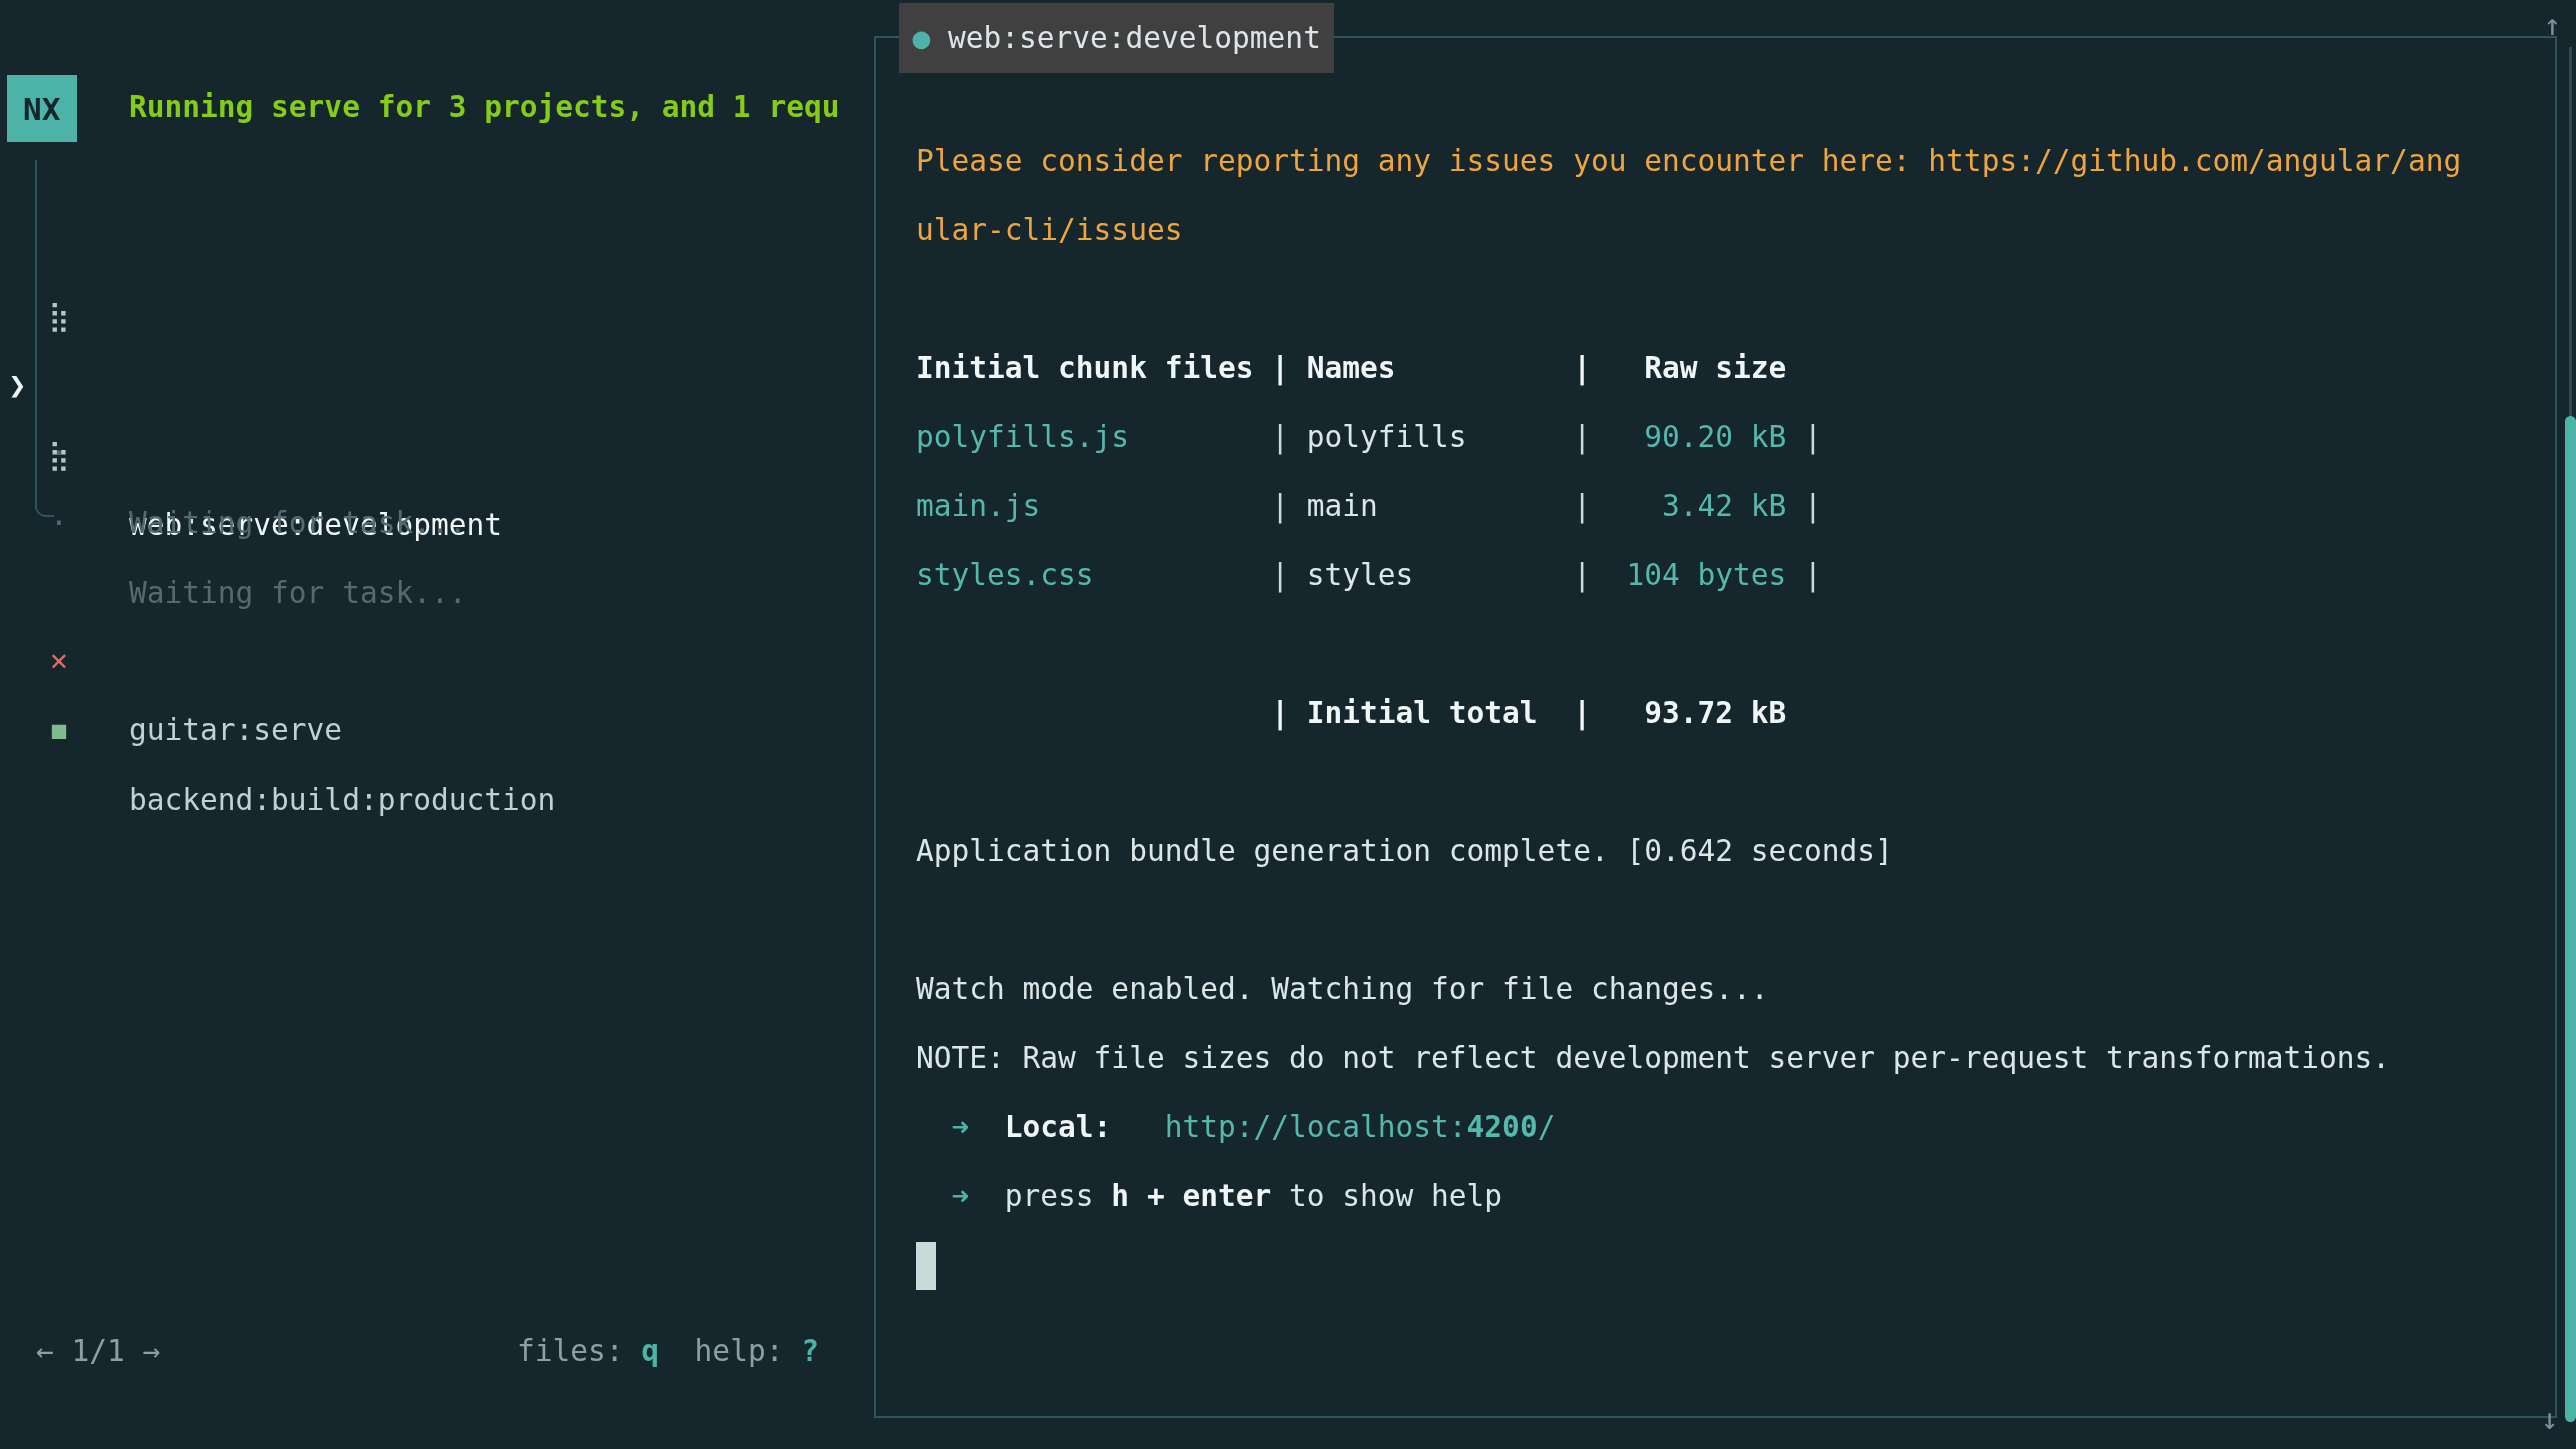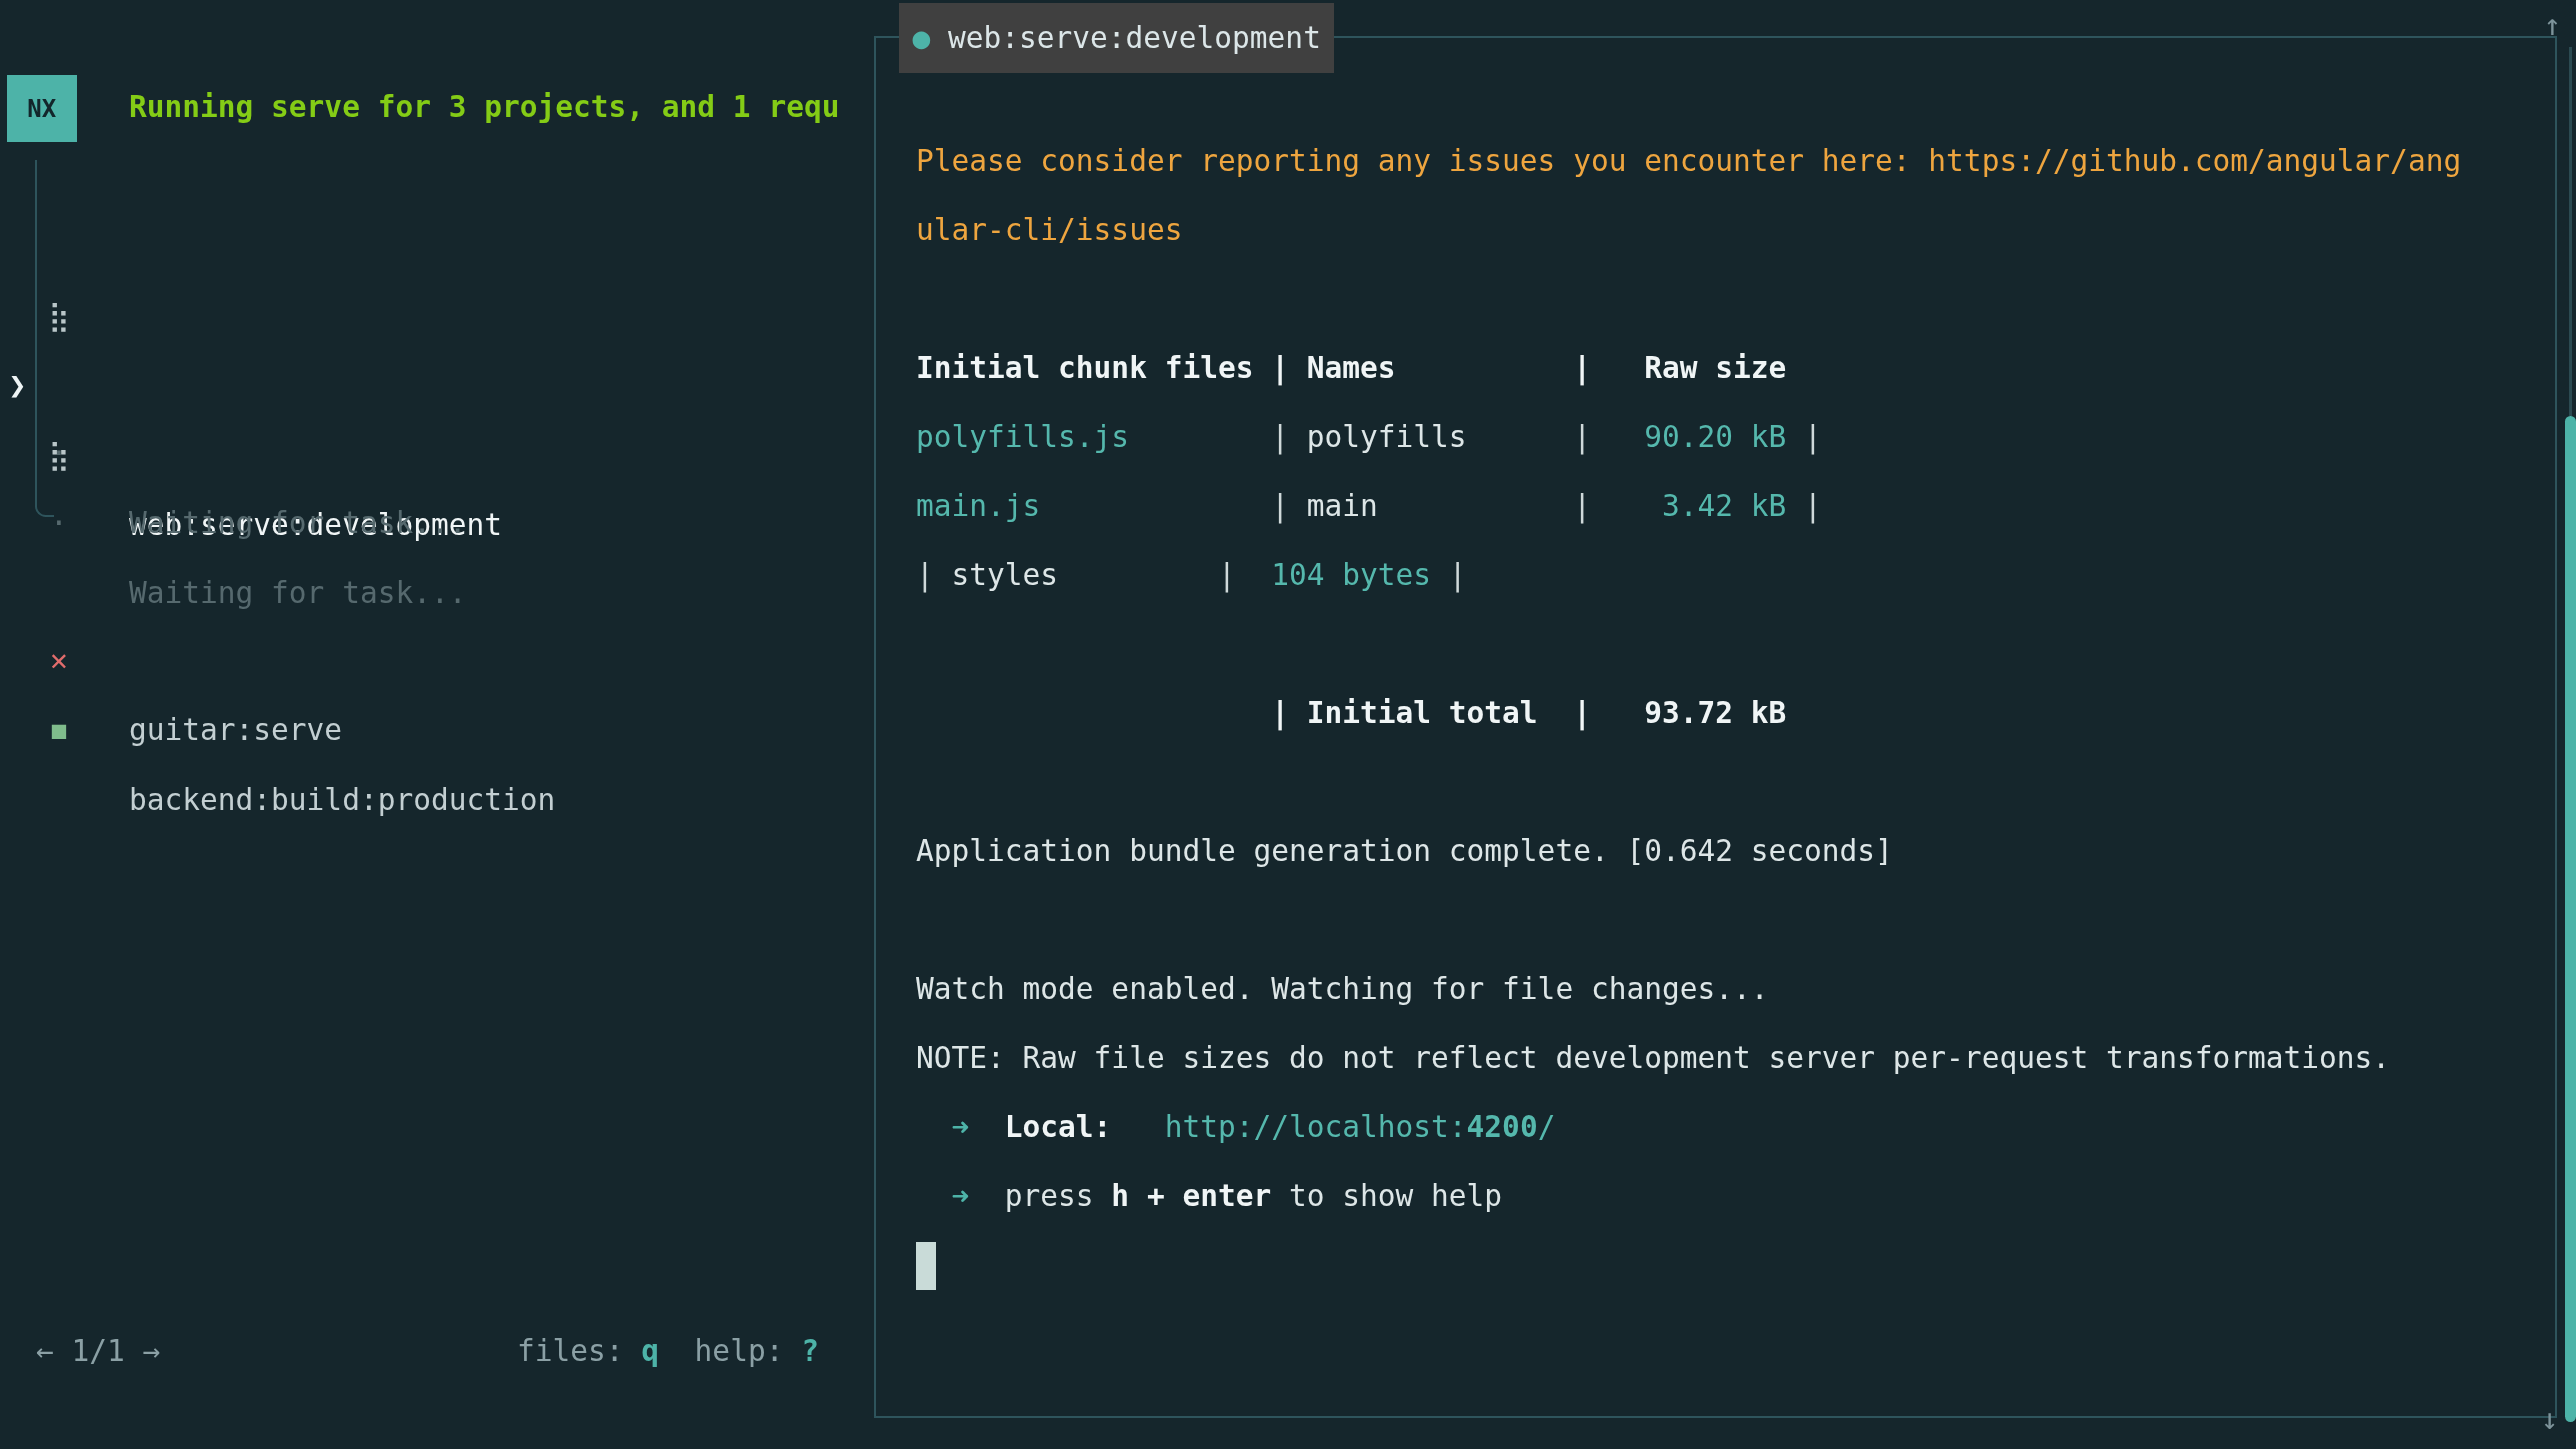--- a/index.html
+++ b/index.html
@@ -11,21 +11,21 @@
     color: #dde6e7;
     overflow: hidden;
     position: relative;
   }
   .row { position: absolute; left: 0; height: 70px; line-height: 70px; white-space: pre; width: 872px; }
 
   
   .nx-badge {
     position: absolute; left: 6.7px; top: 75px; width: 70px; height: 67px;
     background: #4db3a8; color: #13262b; font-weight: 700;
-    display: flex; align-items: center; justify-content: center; font-size: 24px;
+    display: flex; align-items: center; justify-content: center; font-size: 31px;
   }
   .side-title {
     position: absolute; left: 129px; top: 72px; height: 70px; line-height: 70px;
     width: 735px; overflow: hidden; white-space: nowrap;
     font-weight: 700; color: #84cc16;
   }
   .tree-guide {
     position: absolute; left: 35px; top: 160px; width: 19px; height: 357px;
     border-left: 2px solid #2e545c; border-bottom: 2px solid #2e545c;
     border-bottom-left-radius: 10.7px;
@@ -135,21 +135,21 @@
     <div class="ln t bold-w">
       <span class="c1">Initial chunk files</span><span class="s">|</span><span class="c2">Names</span><span class="s">|</span><span class="c3">Raw size</span>
     </div>
     <div class="ln t">
       <span class="c1 teal">polyfills.js</span><span class="s pipe">|</span><span class="c2 white">polyfills</span><span class="s pipe">|</span><span class="c3 teal">90.20 kB</span><span class="e pipe">|</span>
     </div>
     <div class="ln t">
       <span class="c1 teal">main.js</span><span class="s pipe">|</span><span class="c2 white">main</span><span class="s pipe">|</span><span class="c3 teal">3.42 kB</span><span class="e pipe">|</span>
     </div>
     <div class="ln t">
-      <span class="s pipe">|</span><span class="c2 white">styles</span><span class="s pipe">|</span><span class="c3 teal">104 bytes</span><span class="e pipe">|</span>
+      <span class="c1 teal">styles.css</span><span class="s pipe">|</span><span class="c2 white">styles</span><span class="s pipe">|</span><span class="c3 teal">104 bytes</span><span class="e pipe">|</span>
     </div>
     <div class="ln"></div>
     <div class="ln t bold-w">
       <span class="c1"></span><span class="s">|</span><span class="c2">Initial total</span><span class="s">|</span><span class="c3">93.72 kB</span>
     </div>
     <div class="ln"></div>
 
     <div class="ln white">Application bundle generation complete. [0.642 seconds]</div>
     <div class="ln"></div>
     <div class="ln white">Watch mode enabled. Watching for file changes...</div>

